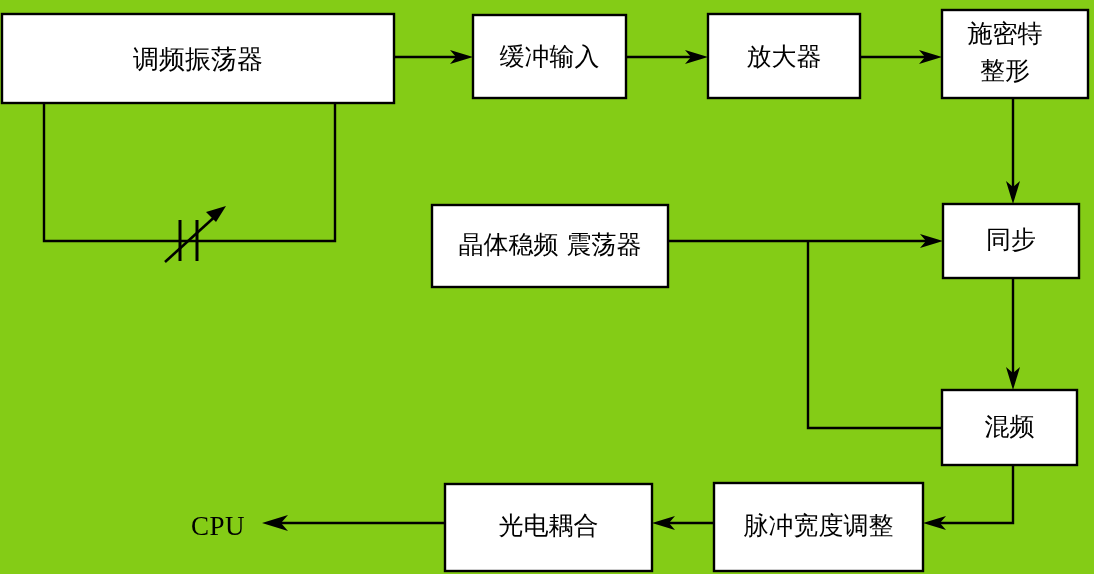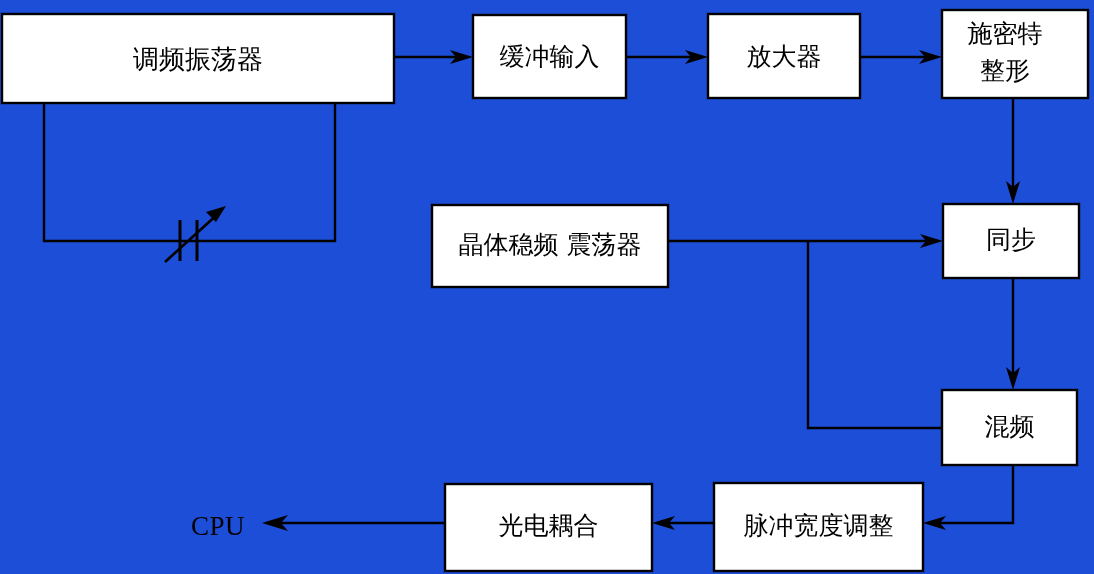--- a/index.html
+++ b/index.html
@@ -4,21 +4,21 @@
 <style>
   html, body {
     margin: 0;
     padding: 0;
     background: #ffffff;
   }
   #diagram-root {
     position: relative;
     width: 1094px;
     height: 574px;
-    background: #1d4ed8;
+    background: #84cc16;
     overflow: hidden;
     font-family: "Liberation Sans", sans-serif;
   }
   svg#diagram-svg {
     position: absolute;
     top: 0;
     left: 0;
     width: 1094px;
     height: 574px;
     display: block;

